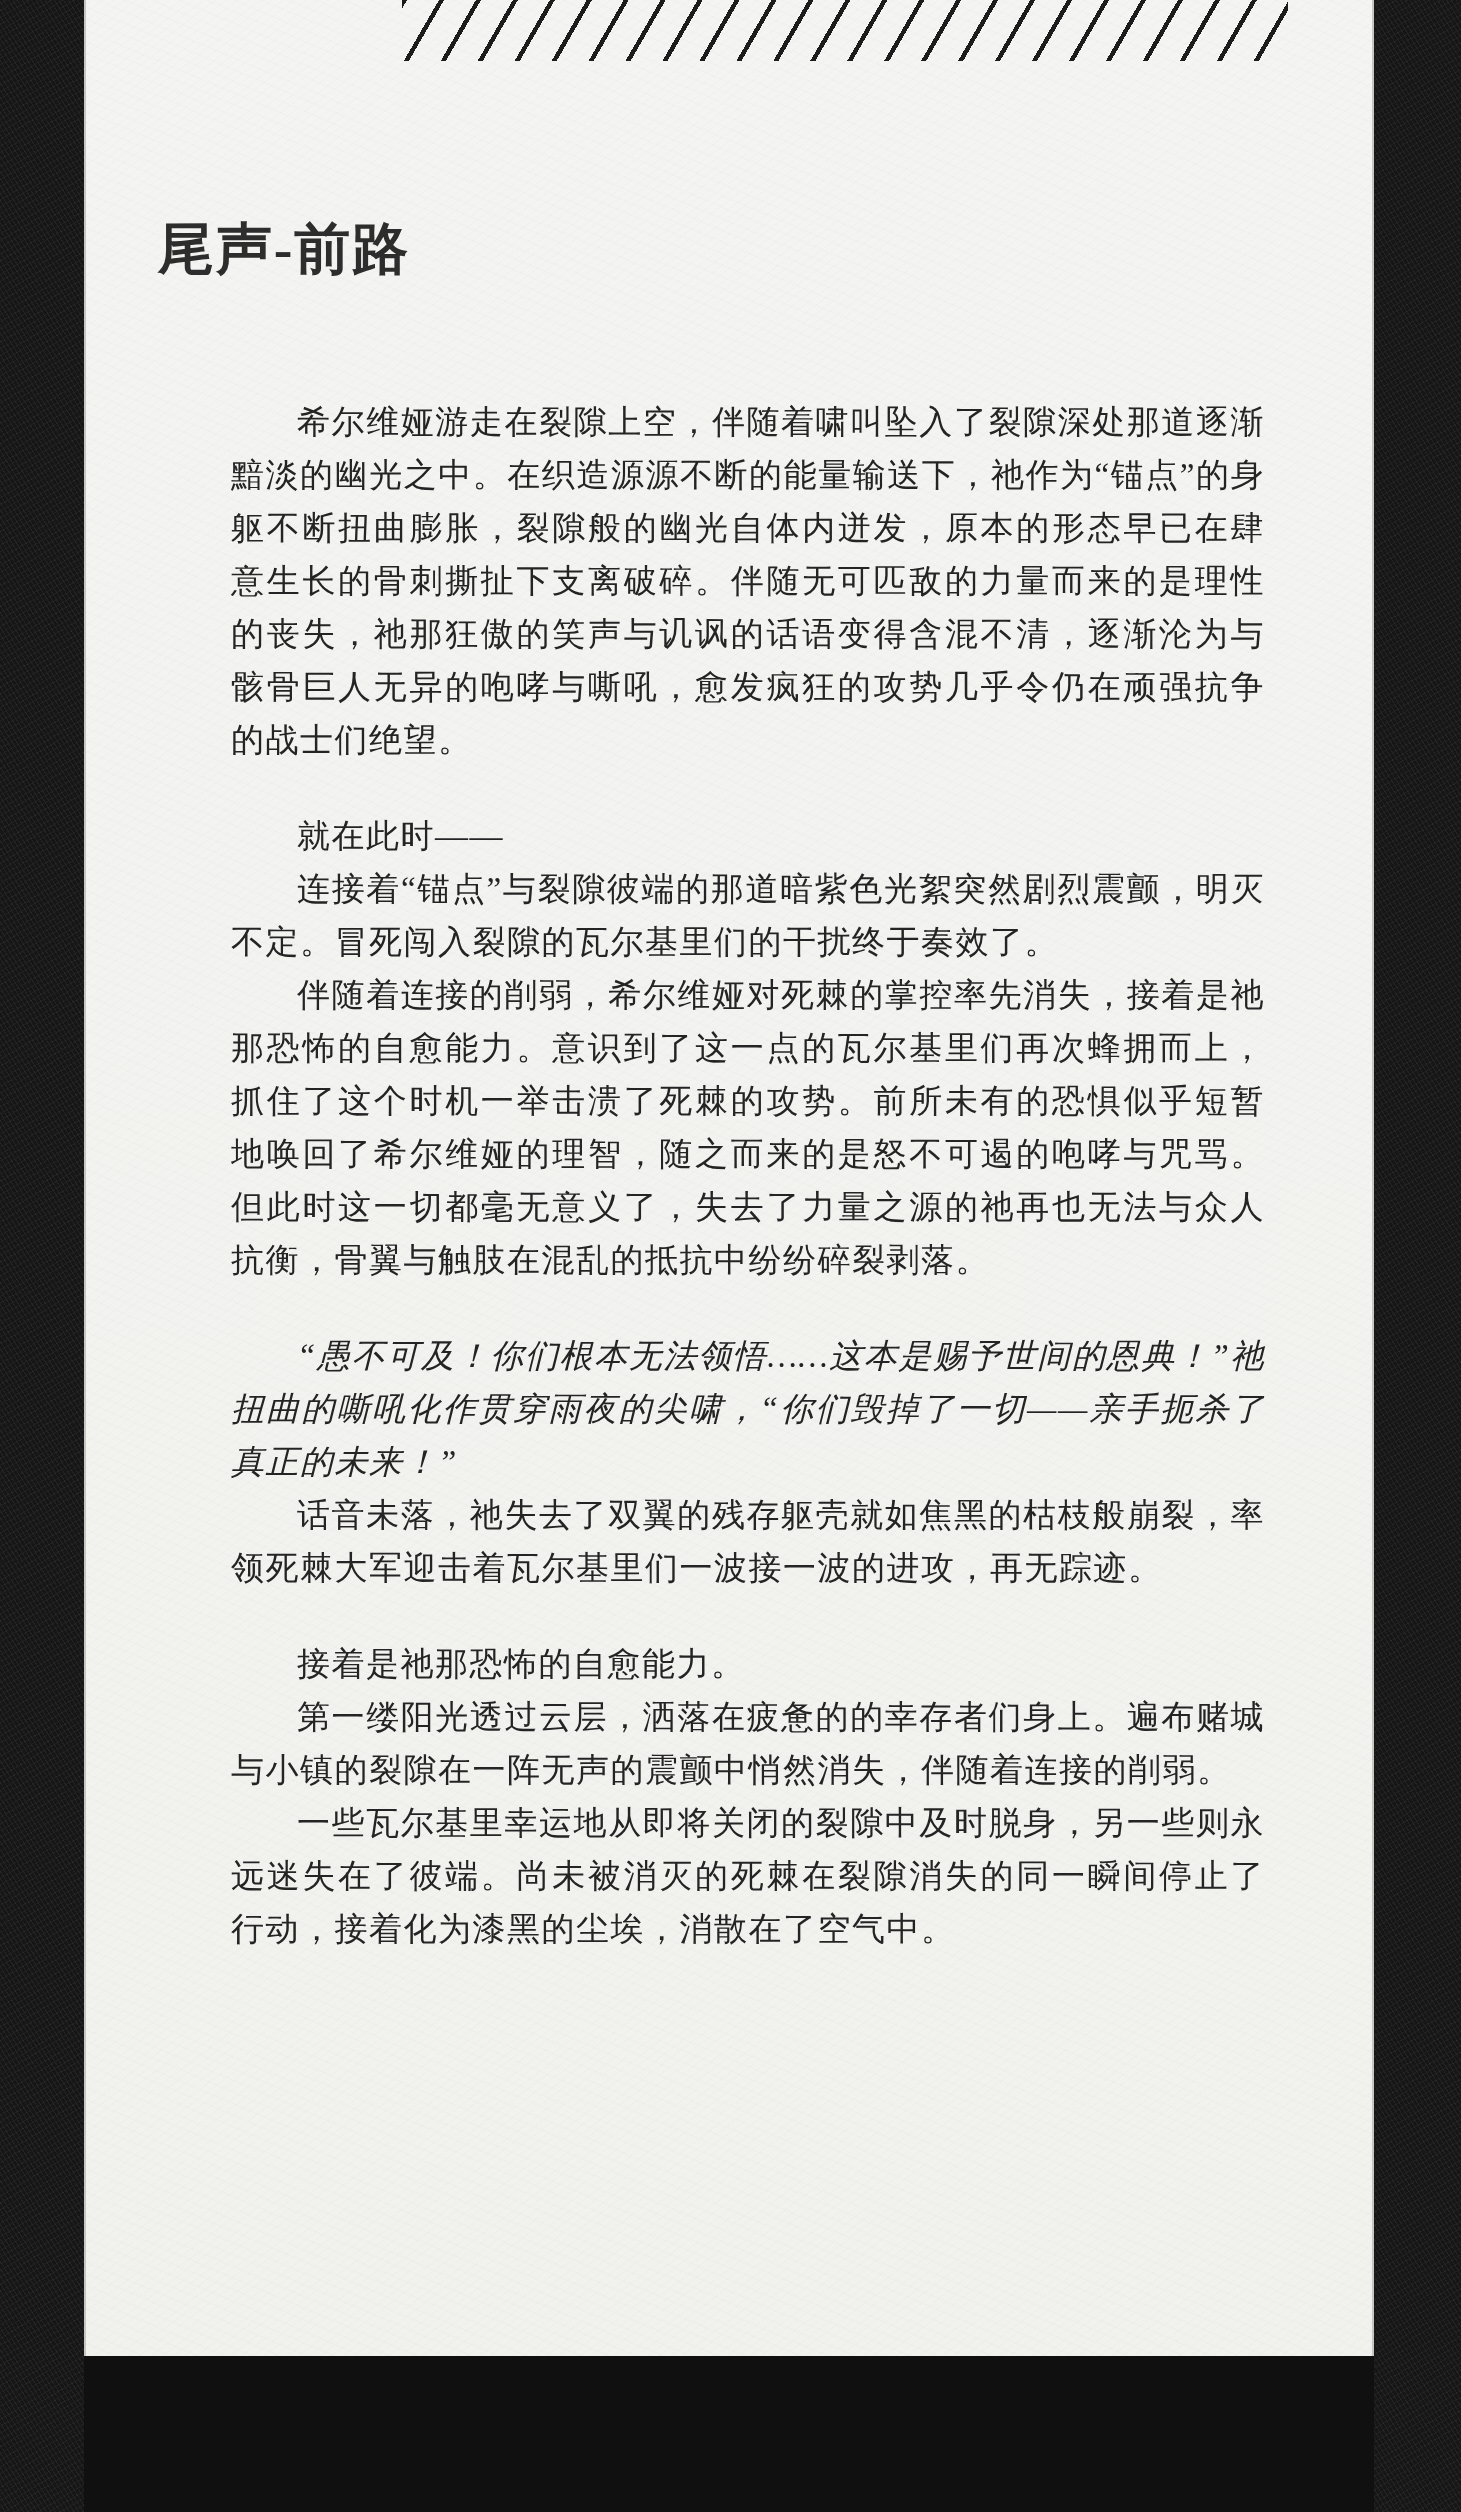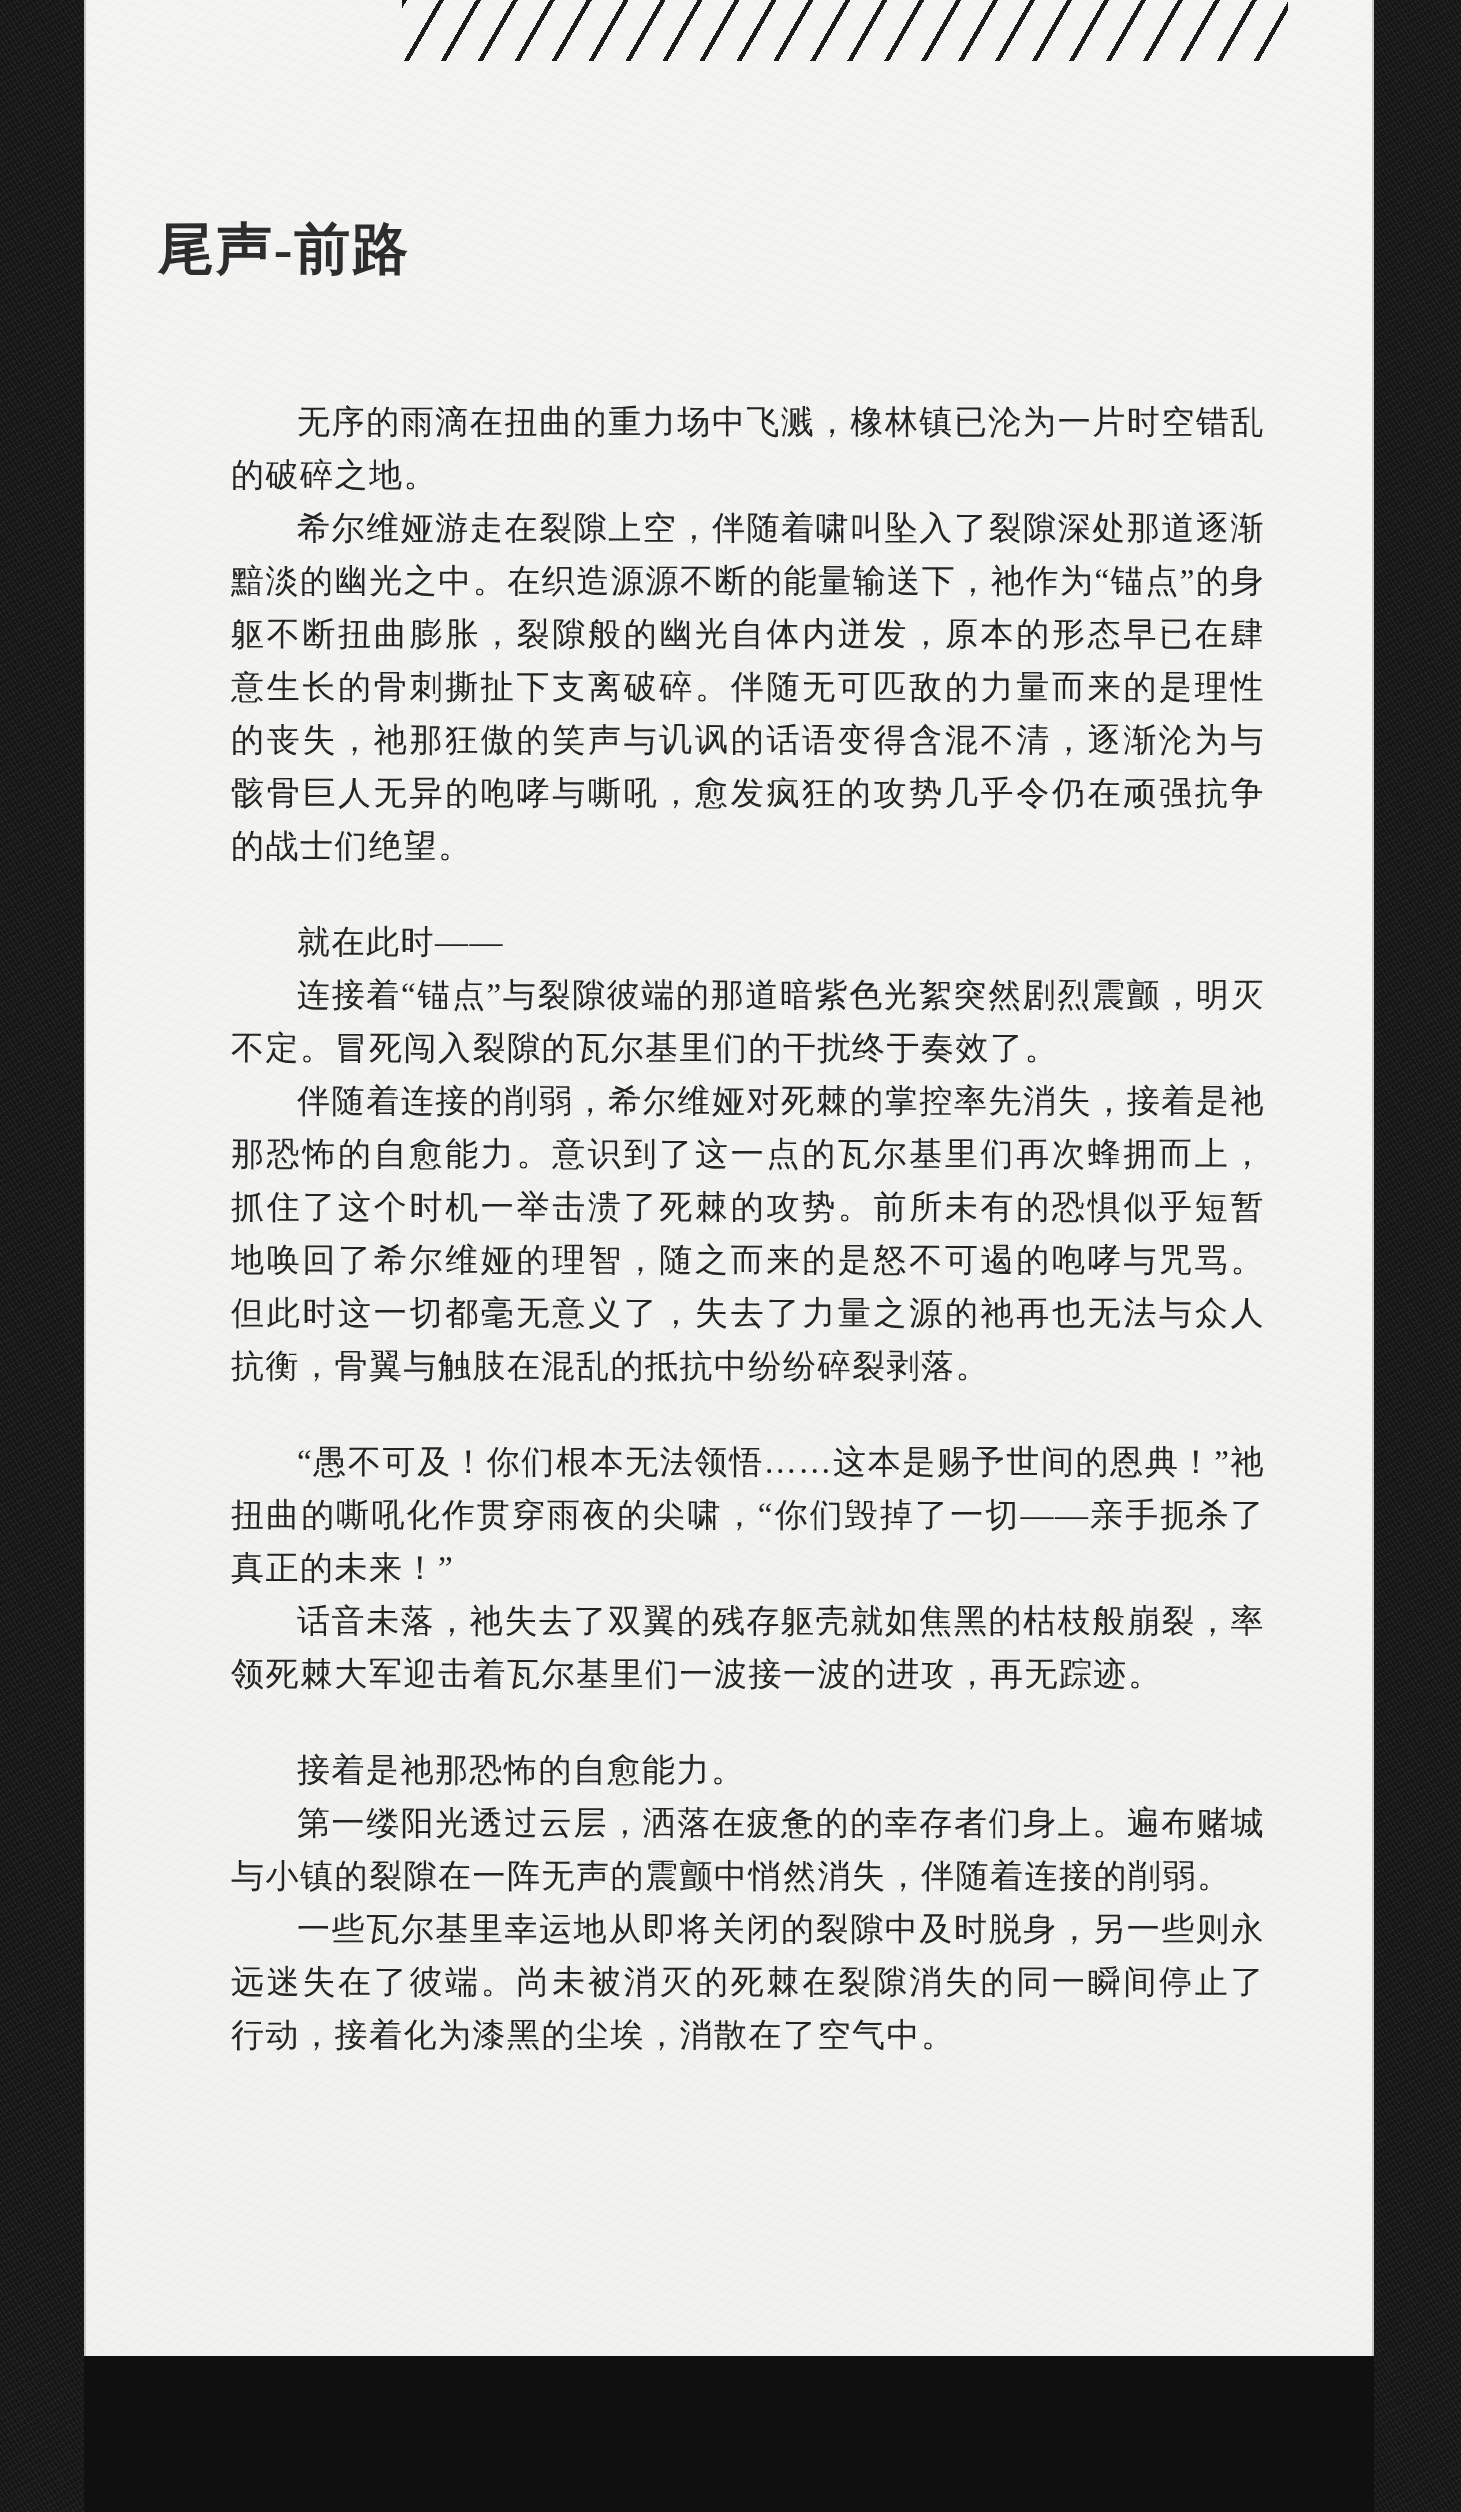--- a/index.html
+++ b/index.html
@@ -76,34 +76,34 @@
   .para {
     margin: 0;
     font-size: 33px;
     line-height: 53px;
     letter-spacing: 1.5px;
     color: #242424;
     text-align: justify;
     text-indent: 2em;
   }
   .para.italic {
+    font-style: italic;
   }
 </style>
 </head>
 <body>
 
 <div class="stage">
   <div class="side-band left"></div>
 
   <div class="paper">
     <div class="hatch"></div>
     <h1 class="title">尾声-前路</h1>
     <div class="article" id="article-body">
         <div class="group">
-          <p class="para">无序的雨滴在扭曲的重力场中飞溅，橡林镇已沦为一片时空错乱的破碎之地。</p>
           <p class="para">希尔维娅游走在裂隙上空，伴随着啸叫坠入了裂隙深处那道逐渐黯淡的幽光之中。在织造源源不断的能量输送下，祂作为“锚点”的身躯不断扭曲膨胀，裂隙般的幽光自体内迸发，原本的形态早已在肆意生长的骨刺撕扯下支离破碎。伴随无可匹敌的力量而来的是理性的丧失，祂那狂傲的笑声与讥讽的话语变得含混不清，逐渐沦为与骸骨巨人无异的咆哮与嘶吼，愈发疯狂的攻势几乎令仍在顽强抗争的战士们绝望。</p>
         </div>
         <div class="group">
           <p class="para">就在此时——</p>
           <p class="para">连接着“锚点”与裂隙彼端的那道暗紫色光絮突然剧烈震颤，明灭不定。冒死闯入裂隙的瓦尔基里们的干扰终于奏效了。</p>
           <p class="para">伴随着连接的削弱，希尔维娅对死棘的掌控率先消失，接着是祂那恐怖的自愈能力。意识到了这一点的瓦尔基里们再次蜂拥而上，抓住了这个时机一举击溃了死棘的攻势。前所未有的恐惧似乎短暂地唤回了希尔维娅的理智，随之而来的是怒不可遏的咆哮与咒骂。但此时这一切都毫无意义了，失去了力量之源的祂再也无法与众人抗衡，骨翼与触肢在混乱的抵抗中纷纷碎裂剥落。</p>
         </div>
         <div class="group">
           <p class="para italic">“愚不可及！你们根本无法领悟……这本是赐予世间的恩典！”祂扭曲的嘶吼化作贯穿雨夜的尖啸，“你们毁掉了一切——亲手扼杀了真正的未来！”</p>
           <p class="para">话音未落，祂失去了双翼的残存躯壳就如焦黑的枯枝般崩裂，率领死棘大军迎击着瓦尔基里们一波接一波的进攻，再无踪迹。</p>

